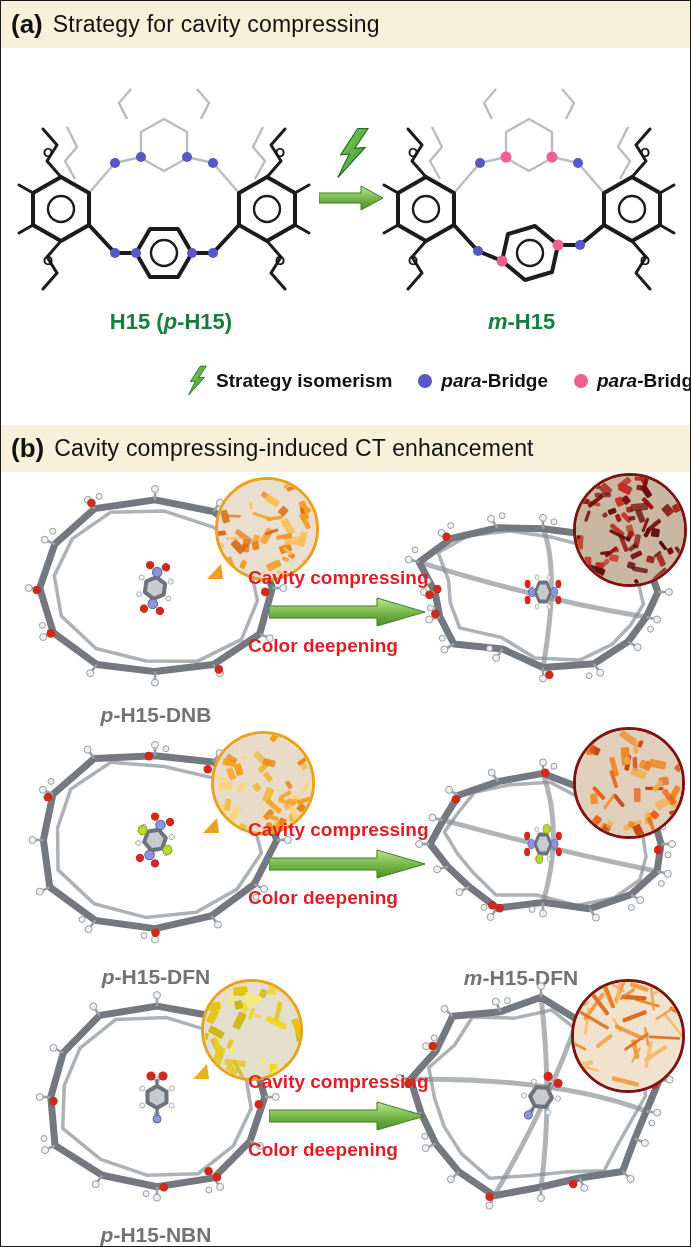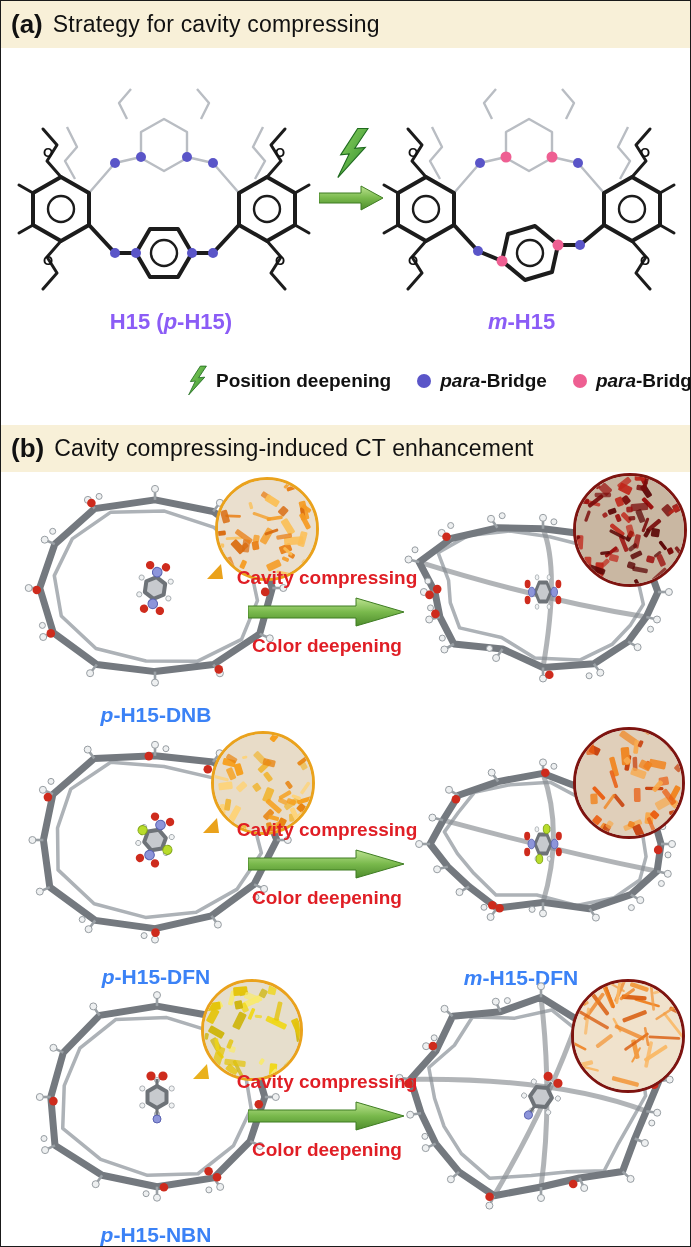--- a/index.html
+++ b/index.html
@@ -9,39 +9,39 @@
     font-family:"Liberation Sans",sans-serif;color:#111;
   }
   .band{
     position:absolute;left:0;width:100%;height:47px;
     background:var(--header-bg,#f8f0d8);
     display:flex;align-items:center;gap:10px;padding:0 10px;box-sizing:border-box;
   }
   .tag{font-size:26px;font-weight:bold;}
   .btitle{font-size:23px;font-weight:normal;letter-spacing:.2px;}
   .abs{position:absolute;}
-  .mol-label{position:absolute;font-weight:bold;font-size:22px;text-align:center;color:#8b5cf6;}
+  .mol-label{position:absolute;font-weight:bold;font-size:22px;text-align:center;color:#15803d;}
   .mol-label i{font-style:italic;}
   .legend{position:absolute;left:186px;top:364px;display:flex;align-items:center;gap:9px;
     font-weight:bold;font-size:19px;white-space:nowrap;}
   .legend .gap{width:8px;}
   .dot{display:inline-block;width:14px;height:14px;border-radius:50%;}
   .dot.blue{background:var(--para-dot-blue,#5a55c8);}
   .dot.pink{background:var(--meta-dot-pink,#ee5f92);}
   .row{position:absolute;left:0;width:691px;}
   .cage{position:absolute;}
   .inset{position:absolute;border-radius:50%;overflow:hidden;box-sizing:border-box;z-index:3;background:#ddd;}
   .inset.gold{border:3px solid var(--crystal-border-gold,#eaa21c);}
   .inset.darkred{border:3px solid var(--crystal-border-red,#7e1410);}
   .inset svg{display:block;width:100%;height:100%;}
   .pointer{position:absolute;z-index:2;}
-  .arrowgrp{position:absolute;left:226px;top:94px;width:200px;text-align:center;z-index:4;}
+  .arrowgrp{position:absolute;left:247px;top:94px;width:200px;z-index:4;}
   .rtext{color:var(--label-red,#e01e25);font-weight:bold;font-size:19px;line-height:1.15;}
   .arrowgrp svg{display:block;margin:7px auto;}
-  .mol-label-row{position:absolute;font-weight:bold;font-size:21px;text-align:center;color:#3b82f6;}
+  .mol-label-row{position:absolute;font-weight:bold;font-size:21px;text-align:center;color:#737373;}
   .mol-label-row i{font-style:italic;}
 </style>
 </head>
 <body>
 
 <div class="stage">
 
   <svg width="0" height="0" style="position:absolute">
     <defs>
       <linearGradient id="agrad" x1="0" y1="0" x2="0" y2="1">
@@ -162,21 +162,21 @@
     <polygon points="0,8 42,8 42,1 64,13 42,25 42,18 0,18" fill="url(#agrad)" stroke="#3f7d23" stroke-width="1"></polygon>
   </svg>
 
   <div class="mol-label" style="left:55px;top:308px;width:230px"><span>H15 (</span><i>p</i><span>-H15)</span></div>
   <div class="mol-label" style="left:438px;top:308px;width:165px"><i>m</i><span>-H15</span></div>
 
   <div class="legend">
     <svg width="20" height="31" viewBox="0 0 36 56">
       <path d="M24,2 L6,30 L15,29 L3,54 L32,22 L21,23 L35,2 Z" fill="url(#lgrad)" stroke="#1f6b1f" stroke-width="1.5"></path>
     </svg>
-    <span>Position deepening</span>
+    <span>Strategy isomerism</span>
     <span class="gap"></span>
     <span class="dot blue"></span>
     <span><i>para</i><span>-Bridge</span></span>
     <span class="gap"></span>
     <span class="dot pink"></span>
     <span><i>para</i><span>-Bridge</span></span>
   </div>
 
   <header class="band" style="top:424px">
     <span class="tag">(b)</span>

